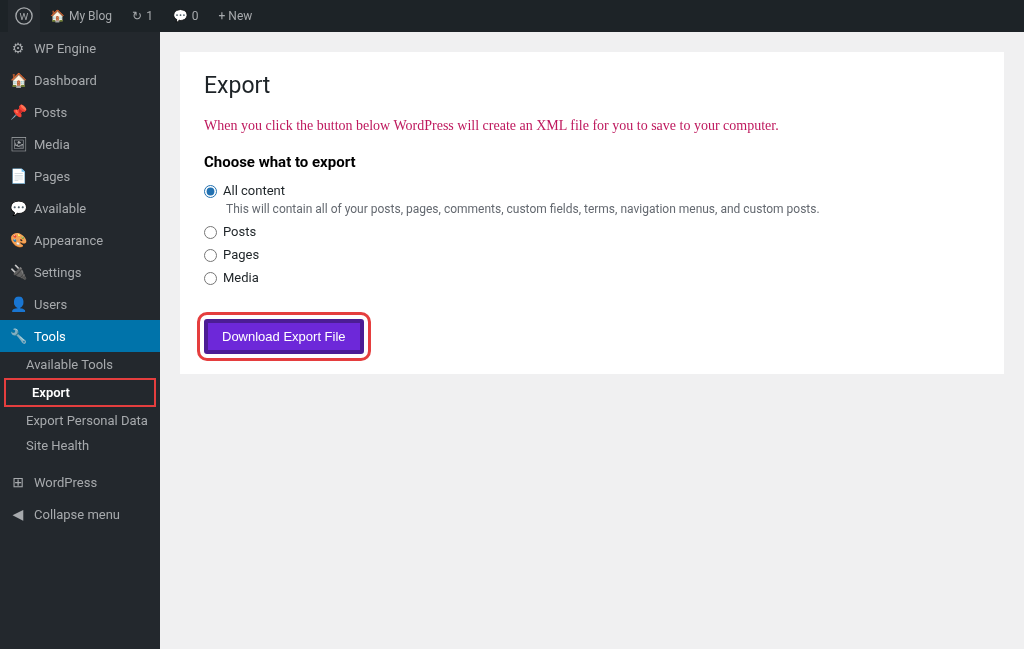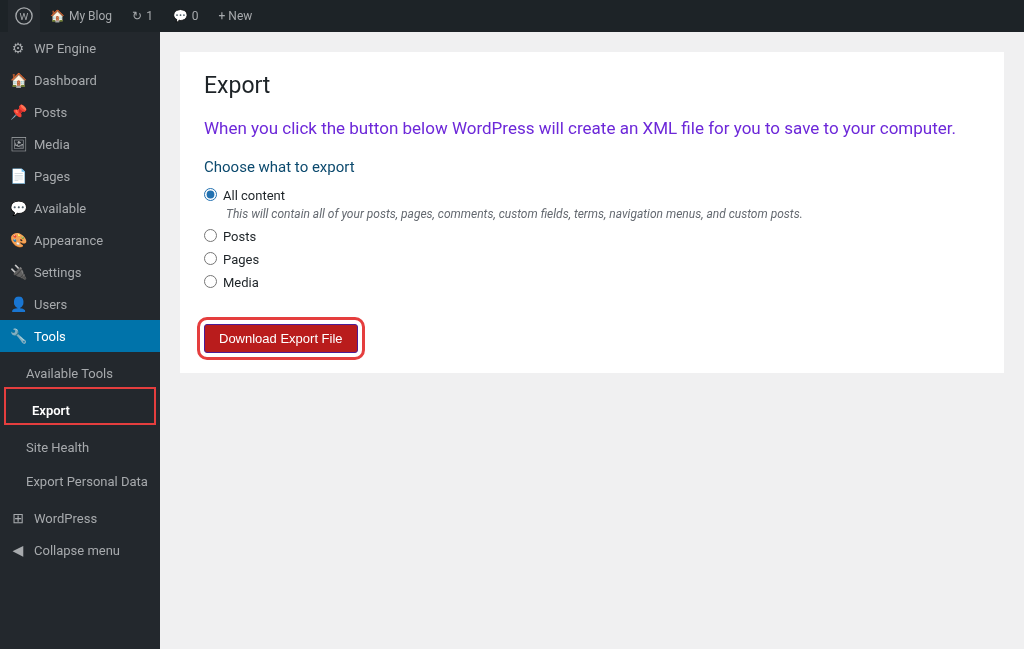--- a/index.html
+++ b/index.html
@@ -61,21 +61,21 @@
       color: #a7aaad;
       cursor: pointer;
       font-size: 13px;
       white-space: nowrap;
     }
     .sidebar-nav-item.active { background: #0073aa; color: #fff; }
     .sidebar-nav-item .nav-icon { width: 16px; text-align: center; font-size: 14px; flex-shrink: 0; }
     .sidebar-sub-item {
       display: flex;
       align-items: center;
-      padding: 14px 10px 5px 26px;
+      padding: 5px 10px 5px 26px;
       color: #a7aaad;
       cursor: pointer;
       font-size: 13px;
     }
 
     
     #content-area {
       flex: 1;
       background: #f0f0f1;
       overflow-y: auto;
@@ -86,52 +86,52 @@
       padding: 20px 24px;
       max-width: 860px;
     }
     h1.page-title {
       font-size: 23px;
       font-weight: 400;
       color: #1d2327;
       margin-bottom: 16px;
     }
     .description-text {
-      color: #6d28d9;
+      color: #be185d;
       margin-bottom: 8px;
       line-height: 1.6;
-      font-size: 17px;
+      font-size: 14px;
+      font-family: Liberation Serif, serif;
     }
     .choose-heading {
       font-size: 15px;
-      font-weight: 400;
-      color: #0c4a6e;
+      font-weight: 700;
+      color: #000000;
       margin: 16px 0 12px 0;
     }
     .radio-group { margin-bottom: 8px; }
     .radio-label {
       display: flex;
-      align-items: flex-start;
+      align-items: flex-end;
       gap: 6px;
       font-size: 13px;
       color: #1d2327;
       cursor: pointer;
     }
     .radio-desc {
       color: #646970;
-      font-style: italic;
       margin: 4px 0 8px 22px;
       font-size: 12px;
     }
     .download-btn {
       margin-top: 16px;
       padding: 6px 14px;
-      background: #b91c1c;
+      background: #6d28d9;
       color: #fff;
-      border: 1px solid #4c1d95;
+      border: 4px solid #4c1d95;
       border-radius: 3px;
       font-size: 13px;
       cursor: pointer;
       outline: 3px solid #e53e3e;
       outline-offset: 4px;
     }
 
     
     input[type=radio] { accent-color: #2271b1; }
   </style>
@@ -207,24 +207,24 @@
       <span>Tools</span>
     </div>
 
     <div class="sidebar-sub-item">
       <span>Available Tools</span>
     </div>
     <div class="sidebar-sub-item" style="border: 2px solid #e53e3e; color:#fff; font-weight:600; margin: 1px 4px;">
       <span>Export</span>
     </div>
     <div class="sidebar-sub-item">
+      <span>Export Personal Data</span>
+    </div>
+    <div class="sidebar-sub-item">
       <span>Site Health</span>
-    </div>
-    <div class="sidebar-sub-item">
-      <span>Export Personal Data</span>
     </div>
 
     <div class="sidebar-nav-item" style="margin-top:8px;">
       <span class="nav-icon">⊞</span>
       <span>WordPress</span>
     </div>
     <div class="sidebar-nav-item">
       <span class="nav-icon">◀</span>
       <span>Collapse menu</span>
     </div>

